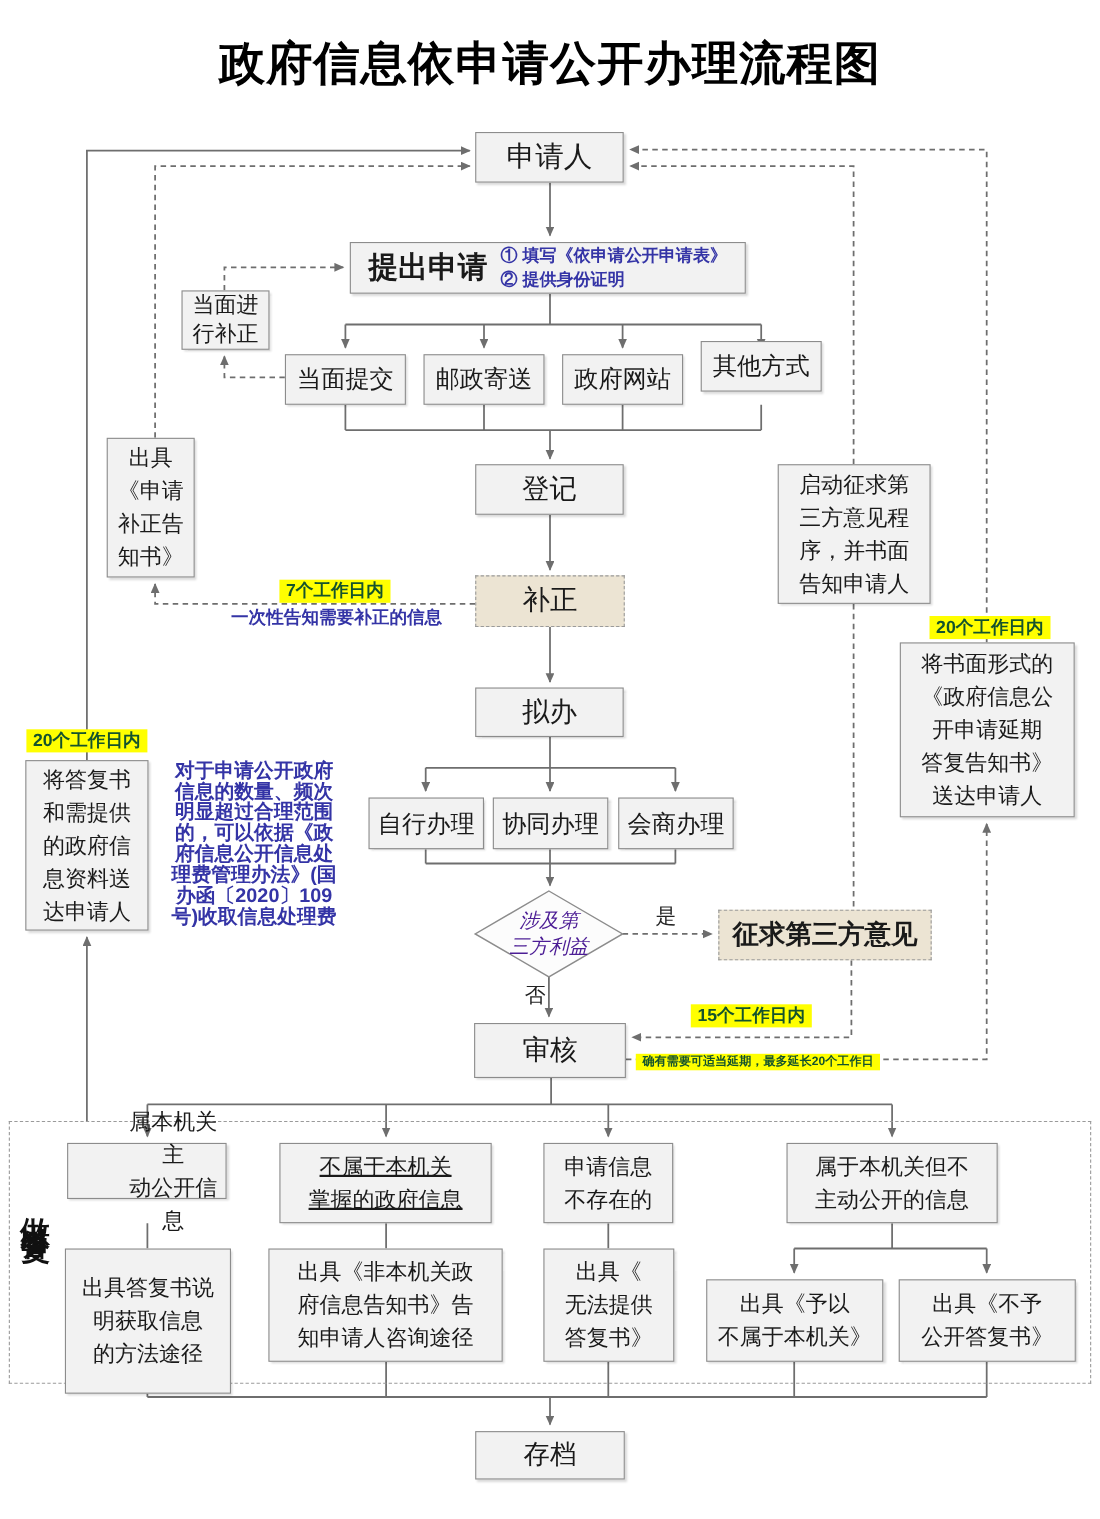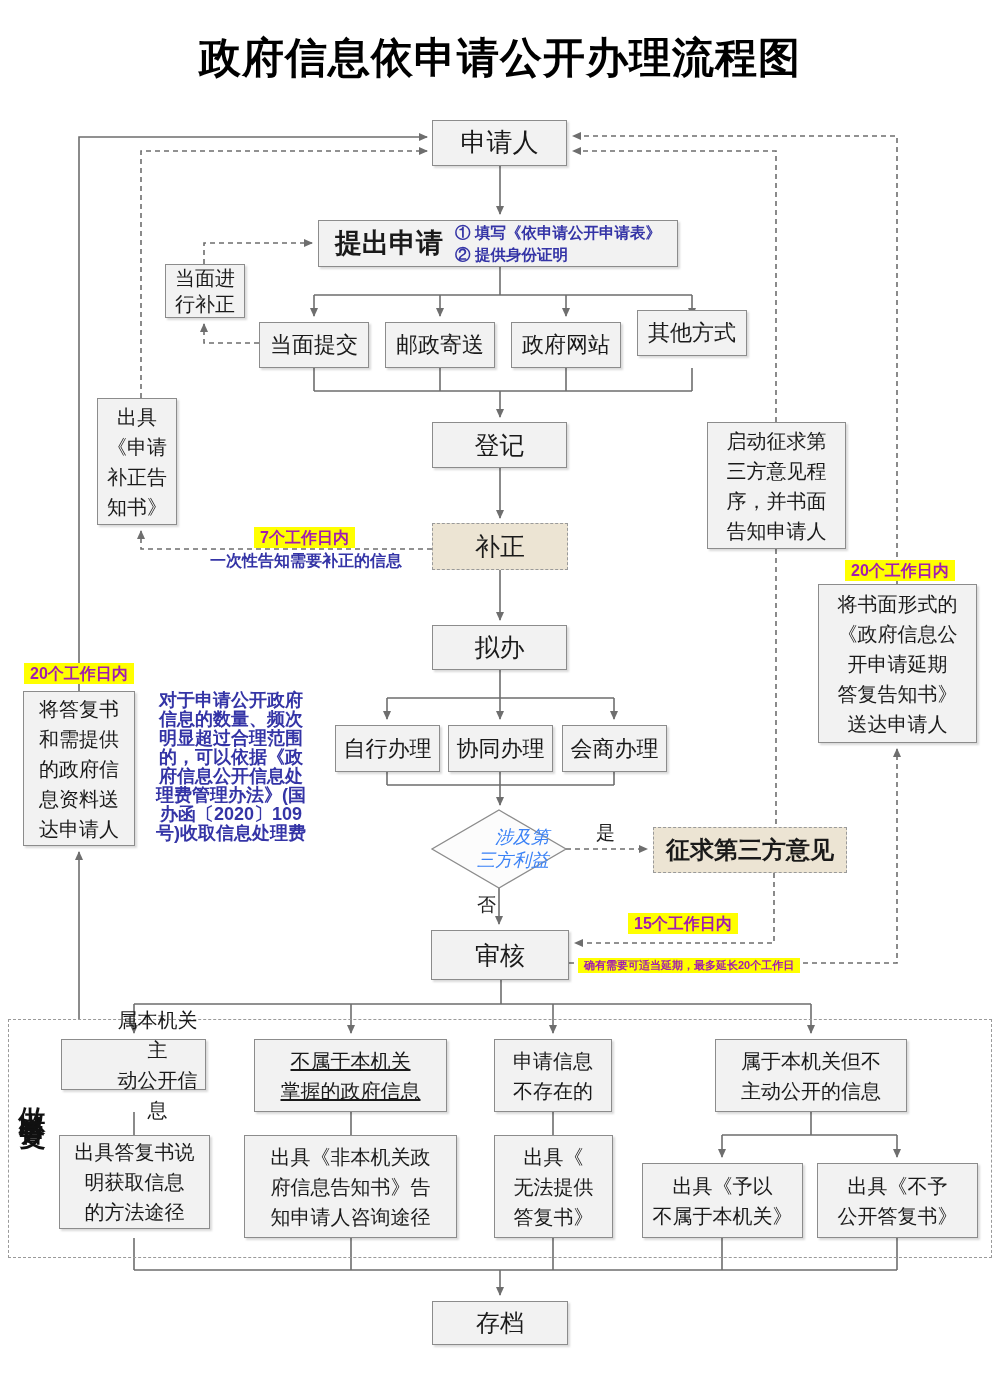--- a/index.html
+++ b/index.html
@@ -9,32 +9,32 @@
   #wires path, #wires polyline{fill:none;stroke:var(--line,#6e6e6e);stroke-width:1.6;}
   #wires .d{stroke-dasharray:5 4;}
   #wires polygon{fill:#fcfcfc;stroke:var(--box-border,#8c8c8c);stroke-width:1.3;}
   #arw path{fill:var(--line,#6e6e6e);stroke:none;}
   .box{position:absolute;background:var(--box-fill,#f2f2f2);border:1px solid var(--box-border,#8c8c8c);
        box-shadow:2px 2px 2px rgba(0,0,0,.15);display:flex;align-items:center;justify-content:center;
        text-align:center;white-space:pre-line;box-sizing:border-box;color:var(--text,#1a1a1a);line-height:1.45;}
   .kai{font-family:"Liberation Serif",serif;}
   .hei{font-family:"Liberation Sans",sans-serif;}
   .accent{background:var(--accent-fill,#ece4d3);border:1.6px dashed #9a9a9a;box-shadow:none;}
-  .hl{position:absolute;background:var(--highlight,#ffff00);color:#a21caf;font-family:"Liberation Sans",sans-serif;
+  .hl{position:absolute;background:var(--highlight,#ffff00);color:#14532d;font-family:"Liberation Sans",sans-serif;
       font-weight:bold;font-size:16px;padding:1px 6px;white-space:nowrap;line-height:1.2;}
   .blue{position:absolute;color:var(--note-blue,#3434a6);font-family:"Liberation Sans",sans-serif;
         font-weight:bold;white-space:pre-line;}
   .lbl{position:absolute;font-family:"Liberation Serif",serif;font-size:19px;color:#222;white-space:nowrap;}
   .title{position:absolute;left:0;top:30px;width:1000px;text-align:center;font-size:42px;font-weight:bold;
          color:#000;font-family:"Liberation Sans",sans-serif;letter-spacing:1px;}
   .vlabel{position:absolute;writing-mode:vertical-rl;font-weight:bold;font-size:27px;letter-spacing:5px;
           color:#111;font-family:"Liberation Sans",sans-serif;}
   .container-dashed{position:absolute;border:1.6px dashed #9a9a9a;box-sizing:border-box;}
-  .diamond-text{position:absolute;text-align:right;font-style:italic;white-space:pre-line;
-                font-family:"Liberation Serif",serif;font-size:18px;line-height:1.25;color:#3b82f6;}
+  .diamond-text{position:absolute;text-align:center;font-style:italic;white-space:pre-line;
+                font-family:"Liberation Serif",serif;font-size:18px;line-height:1.25;color:#4c1d95;}
   .submit-inner{display:flex;align-items:center;gap:12px;padding:0 10px;}
   .submit-label{font-weight:bold;font-size:27px;white-space:nowrap;}
   .submit-note{color:var(--note-blue,#3434a6);font-weight:bold;font-size:15.5px;text-align:left;
                white-space:pre-line;line-height:1.4;}
 </style>
 </head>
 <body>
 
 <div id="stage">
 
@@ -148,21 +148,21 @@
 《政府信息公
 开申请延期
 答复告知书》
 送达申请人</div>
 
   <div class="container-dashed" style="left:8px;top:1019px;width:984px;height:239px;"></div>
   <div class="vlabel" style="left:14px;top:1086px;">做出答复</div>
 
   <div class="box kai" style="left:61px;top:1039px;width:145px;height:51px;font-size:20px;line-height:1.5;padding-left:48px;">属本机关主
 动公开信息</div>
-  <div class="box kai" style="left:59px;top:1135px;width:151px;height:94px;font-size:20px;line-height:1.5;">出具答复书说
+  <div class="box kai" style="left:59px;top:1135px;width:151px;height:132px;font-size:20px;line-height:1.5;">出具答复书说
 明获取信息
 的方法途径</div>
 
   <div class="box kai" style="left:254px;top:1039px;width:193px;height:73px;font-size:20px;line-height:1.5;text-decoration:underline;">不属于本机关
 掌握的政府信息</div>
   <div class="box kai" style="left:244px;top:1135px;width:213px;height:103px;font-size:20px;line-height:1.5;">出具《非本机关政
 府信息告知书》告
 知申请人咨询途径</div>
 
   <div class="box kai" style="left:494px;top:1039px;width:118px;height:73px;font-size:20px;line-height:1.5;">申请信息

